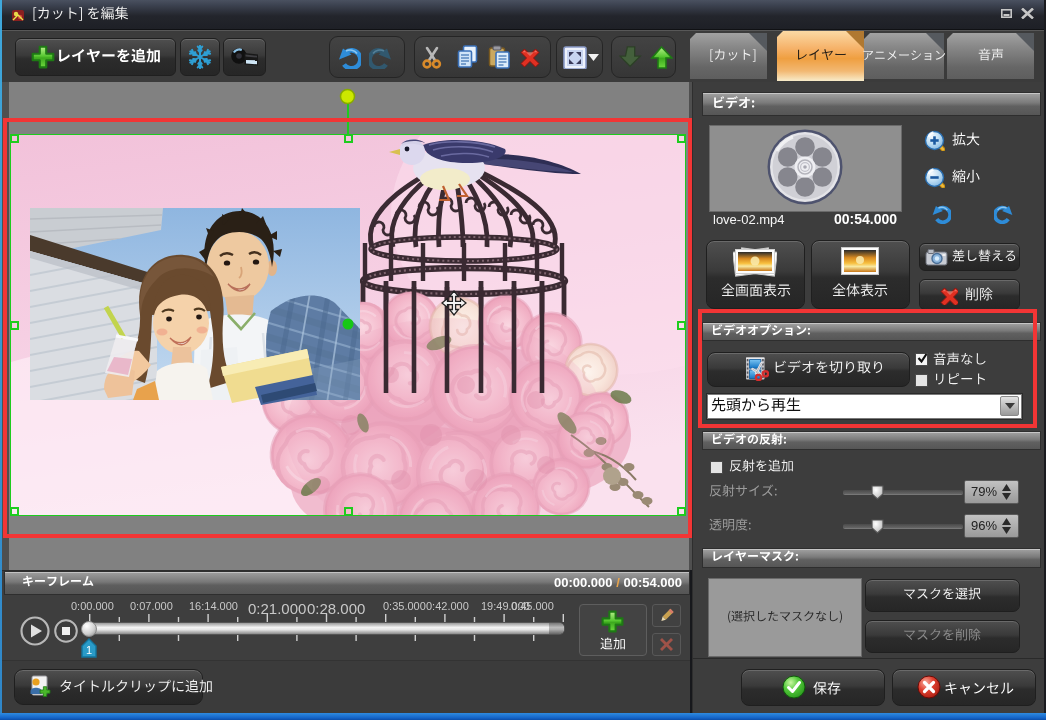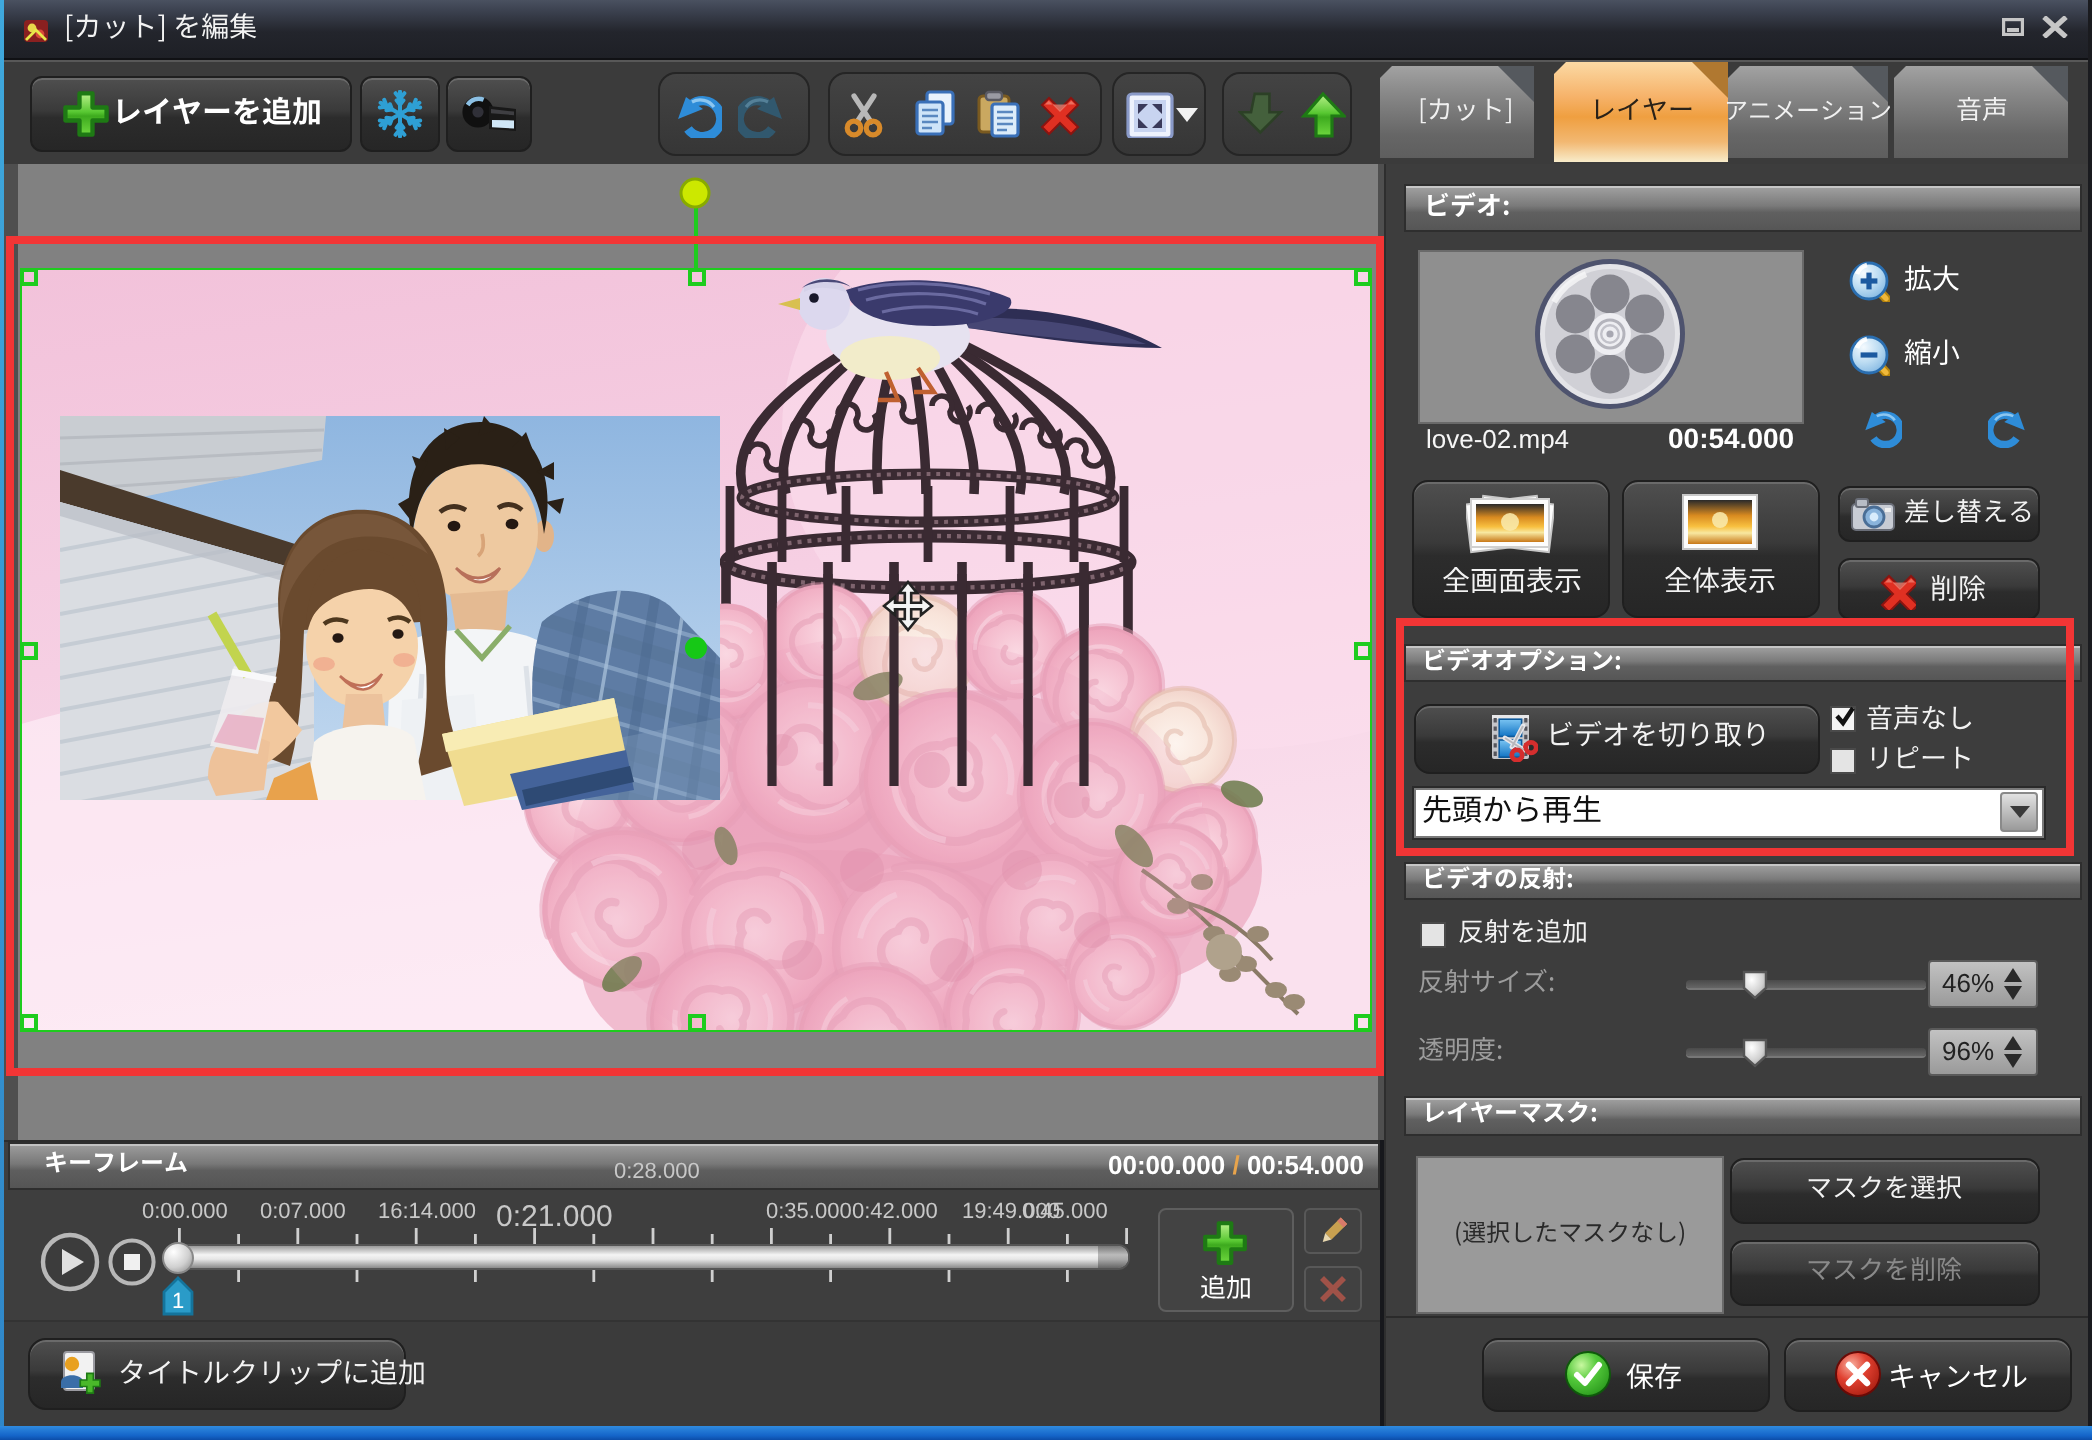--- a/index.html
+++ b/index.html
@@ -367,21 +367,21 @@
   </svg>
 <div class="sld" style="left:843px;top:490px;width:120px"></div>
 <div class="sld" style="left:843px;top:524px;width:120px"></div>
 <svg class="abs" style="left:871px;top:485px" width="13" height="15" viewBox="0 0 13 15">
     <path d="M1 1 h11 v8 l-5.5 5 -5.5 -5 z" fill="url(#ball)" stroke="#555" stroke-width="1.2"></path>
   </svg>
 <svg class="abs" style="left:871px;top:519px" width="13" height="15" viewBox="0 0 13 15">
     <path d="M1 1 h11 v8 l-5.5 5 -5.5 -5 z" fill="url(#ball)" stroke="#555" stroke-width="1.2"></path>
   </svg>
 <div class="spin" style="left:964px;top:480px"></div>
-<div class="ltext" style="left:971px;top:484px;font-size:13px;color:#222">46%</div>
+<div class="ltext" style="left:971px;top:484px;font-size:13px;color:#222">79%</div>
 <svg class="abs" style="left:1002px;top:484px" width="9" height="7" viewBox="0 0 9 7">
     <path d="M0 7 h9 l-4.5 -7 z" fill="#2a2a2a"></path>
   </svg>
 <svg class="abs" style="left:1002px;top:493px" width="9" height="7" viewBox="0 0 9 7">
     <path d="M0 0 h9 l-4.5 7 z" fill="#2a2a2a"></path>
   </svg>
 <div class="spin" style="left:964px;top:514px"></div>
 <div class="ltext" style="left:971px;top:518px;font-size:13px;color:#222">96%</div>
 <svg class="abs" style="left:1002px;top:518px" width="9" height="7" viewBox="0 0 9 7">
     <path d="M0 7 h9 l-4.5 -7 z" fill="#2a2a2a"></path>
@@ -424,21 +424,21 @@
   </svg>
 <div class="abs" style="left:4px;top:571px;width:686px;height:24px;background:linear-gradient(#9e9e9e 0%,#787878 45%,#5e5e5e 60%,#555 100%);border:1px solid #2e2e2e;box-shadow:inset 0 1px 0 #c2c2c2"></div>
 <svg class="jp " style="left:22px;top:575px" width="74" height="15">
     <path transform="translate(0,10.56) scale(0.012000,-0.012000)" d="M92 293 120 159C143 165 177 172 220 180L459 221L493 39C499 10 502 -25 506 -62L651 -36C642 -4 632 32 625 62L589 242L806 277C844 283 885 290 912 292L885 424C859 416 822 408 783 400C738 391 656 377 566 362L535 522L735 554C765 558 805 564 827 566L803 697C779 690 741 682 709 676L512 643L496 735C491 759 488 793 485 813L344 790C351 766 358 742 364 714L382 623C296 609 219 598 184 594C153 590 123 588 91 587L118 449C152 458 178 463 210 470L406 502L436 341L196 304C164 300 119 294 92 293Z M1092 463V306C1129 308 1196 311 1253 311C1370 311 1700 311 1790 311C1832 311 1883 307 1907 306V463C1881 461 1837 457 1790 457C1700 457 1371 457 1253 457C1201 457 1128 460 1092 463Z M2889 666 2790 729C2764 722 2732 721 2712 721C2656 721 2324 721 2250 721C2217 721 2160 726 2130 729V588C2156 590 2204 592 2249 592C2324 592 2655 592 2715 592C2702 507 2664 393 2598 310C2517 209 2404 122 2206 75L2315 -44C2493 13 2626 112 2717 232C2800 343 2844 498 2867 596C2872 617 2880 646 2889 666Z M3195 40 3290 -42C3313 -27 3335 -20 3349 -15C3585 62 3792 181 3929 345L3858 458C3730 302 3507 174 3344 127C3344 203 3344 536 3344 647C3344 686 3348 722 3354 761H3197C3203 732 3208 685 3208 647C3208 536 3208 180 3208 105C3208 82 3207 65 3195 40Z M4092 463V306C4129 308 4196 311 4253 311C4370 311 4700 311 4790 311C4832 311 4883 307 4907 306V463C4881 461 4837 457 4790 457C4700 457 4371 457 4253 457C4201 457 4128 460 4092 463Z M5172 144C5139 143 5096 143 5062 143L5085 -3C5117 1 5154 6 5179 9C5305 22 5608 54 5770 73C5789 30 5805 -11 5818 -45L5953 15C5907 127 5805 323 5734 431L5609 380C5642 336 5679 269 5714 197C5613 185 5471 169 5349 157C5398 291 5480 545 5512 643C5527 687 5542 724 5555 754L5396 787C5392 753 5386 722 5372 671C5343 567 5257 293 5199 145Z" fill="#fff"></path>
   </svg>
 <div class="ltext" style="left:554px;top:575px;font-size:13px;font-weight:bold"><span>00:00.000</span> <span style="color:#e8a44c">/</span> <span>00:54.000</span></div>
 <div class="ltext" style="left:71px;top:600px;font-size:11px;color:#c8c8c8">0:00.000</div>
 <div class="ltext" style="left:130px;top:600px;font-size:11px;color:#c8c8c8">0:07.000</div>
 <div class="ltext" style="left:189px;top:600px;font-size:11px;color:#c8c8c8">16:14.000</div>
 <div class="ltext" style="left:248px;top:600px;font-size:15px;color:#c8c8c8">0:21.000</div>
-<div class="ltext" style="left:307px;top:580px;font-size:11px;color:#c8c8c8">0:28.000</div>
+<div class="ltext" style="left:307px;top:600px;font-size:15px;color:#c8c8c8">0:28.000</div>
 <div class="ltext" style="left:383px;top:600px;font-size:11px;color:#c8c8c8">0:35.000</div>
 <div class="ltext" style="left:426px;top:600px;font-size:11px;color:#c8c8c8">0:42.000</div>
 <div class="ltext" style="left:481px;top:600px;font-size:11px;color:#c8c8c8">19:49.000</div>
 <div class="ltext" style="left:511px;top:600px;font-size:11px;color:#c8c8c8">0:45.000</div>
 <svg class="abs" style="left:0px;top:0px" width="690" height="660" viewBox="0 0 690 660">
     <rect x="89.0" y="614" width="1.4" height="8" fill="#cfcfcf"></rect>
     <rect x="118.6" y="617" width="1.4" height="5" fill="#cfcfcf"></rect>
     <rect x="118.6" y="635" width="1.4" height="6" fill="#cfcfcf"></rect>
     <rect x="148.2" y="614" width="1.4" height="8" fill="#cfcfcf"></rect>
     <rect x="177.8" y="617" width="1.4" height="5" fill="#cfcfcf"></rect>

